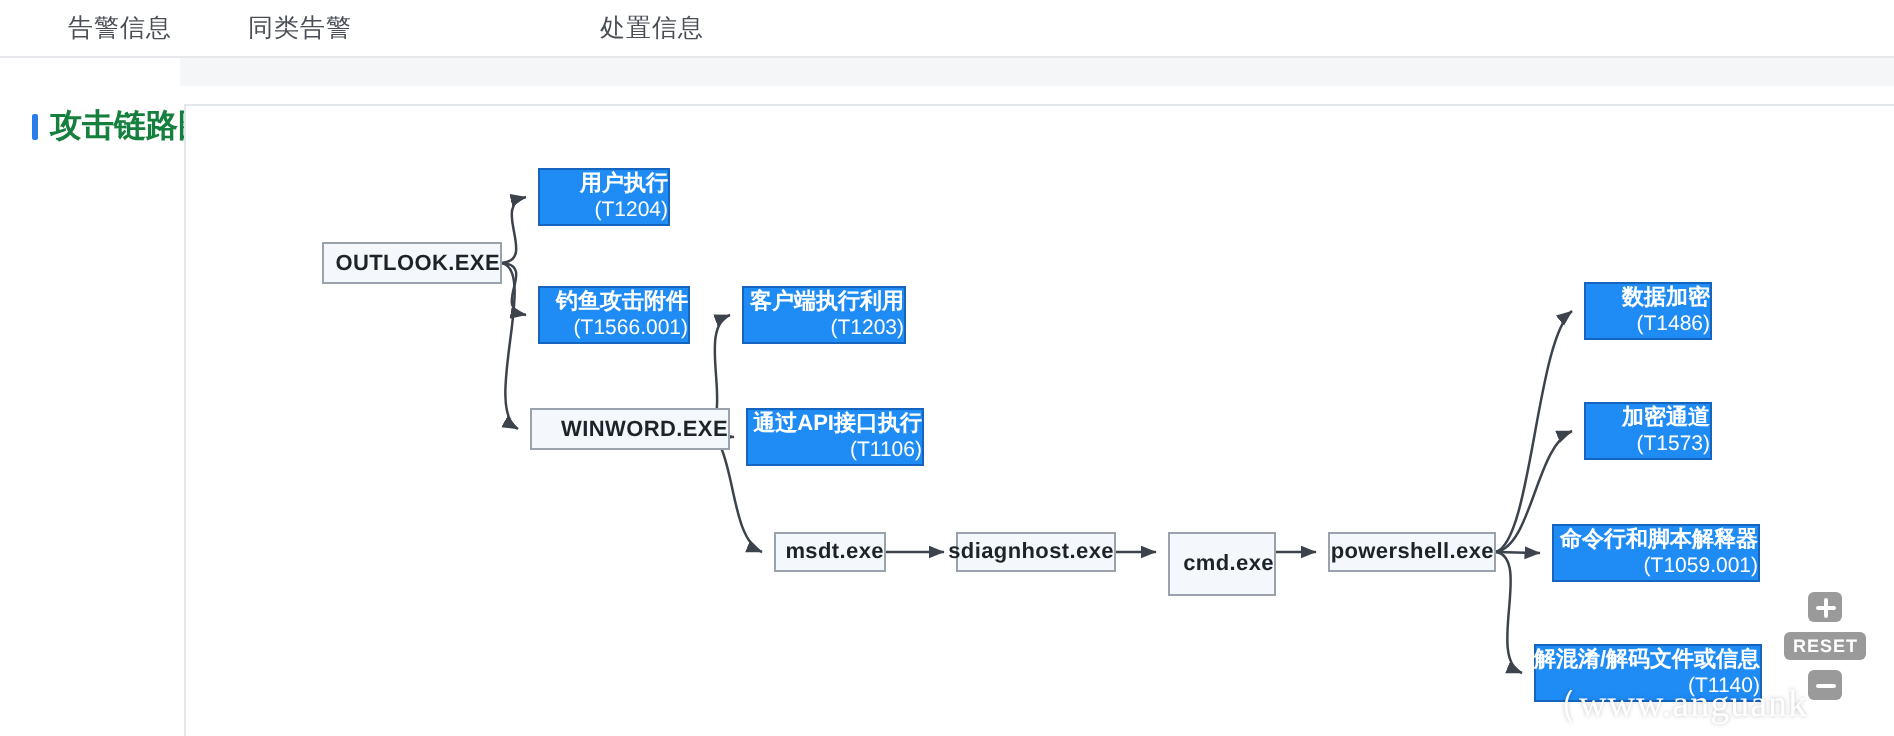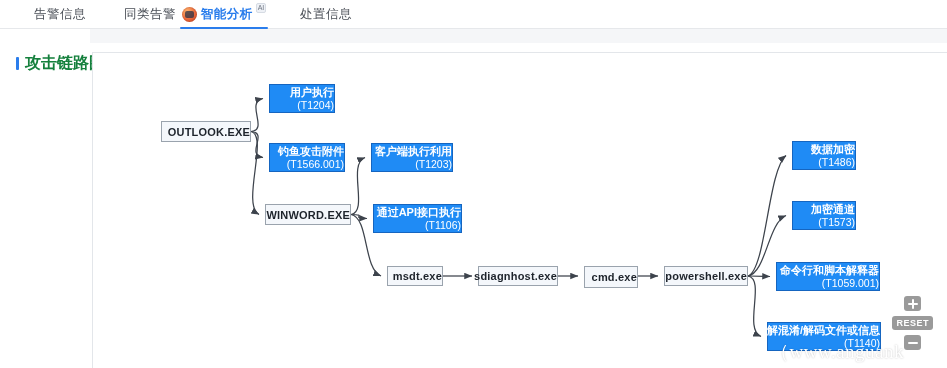--- a/index.html
+++ b/index.html
@@ -93,26 +93,20 @@
 </style>
 </head>
 <body>
 
 <div class="tabbar">
   <div class="tab" style="left:100px;width:100px;position:absolute;">
     <span class="tab-label">同类告警</span>
   </div>
   <div class="tab" style="left:10px;width:100px;position:absolute;">
     <span class="tab-label">告警信息</span>
-  </div>
-  <div class="tab active" style="left:172px;width:104px;position:absolute;">
-    <span class="ai-avatar"></span>
-    <span class="tab-label">智能分析</span>
-    <span class="ai-sup">AI</span>
-    <span class="tab-underline"></span>
   </div>
   <div class="tab" style="left:276px;width:100px;position:absolute;">
     <span class="tab-label">处置信息</span>
   </div>
 </div>
 
 <div class="subbar"></div>
 
 <div class="section-title">
   <span class="section-bar"></span>
@@ -147,38 +141,38 @@
         <span>OUTLOOK.EXE</span>
       </div>
       <div class="node tech" style="left: 176px; top: 31px; width: 66px; height: 29px;">
         <span>用户执行</span>
         <span class="l2">(T1204)</span>
       </div>
       <div class="node tech" style="left: 176px; top: 90px; width: 76px; height: 29px;">
         <span>钓鱼攻击附件</span>
         <span class="l2">(T1566.001)</span>
       </div>
-      <div class="node proc" style="left: 172px; top: 151px; width: 86px; height: 21px;">
+      <div class="node proc" style="left: 172px; top: 151px; width: 100px; height: 21px;">
         <span>WINWORD.EXE</span>
       </div>
       <div class="node tech" style="left: 278px; top: 90px; width: 82px; height: 29px;">
         <span>客户端执行利用</span>
         <span class="l2">(T1203)</span>
       </div>
       <div class="node tech" style="left: 280px; top: 151px; width: 89px; height: 29px;">
         <span>通过API接口执行</span>
         <span class="l2">(T1106)</span>
       </div>
       <div class="node proc" style="left: 294px; top: 213px; width: 56px; height: 20px;">
         <span>msdt.exe</span>
       </div>
       <div class="node proc" style="left: 385px; top: 213px; width: 80px; height: 20px;">
         <span>sdiagnhost.exe</span>
       </div>
-      <div class="node proc" style="left: 491px; top: 213px; width: 54px; height: 22px;">
+      <div class="node proc" style="left: 491px; top: 213px; width: 54px; height: 32px;">
         <span>cmd.exe</span>
       </div>
       <div class="node proc" style="left: 571px; top: 213px; width: 84px; height: 20px;">
         <span>powershell.exe</span>
       </div>
       <div class="node tech" style="left: 699px; top: 88px; width: 64px; height: 29px;">
         <span>数据加密</span>
         <span class="l2">(T1486)</span>
       </div>
       <div class="node tech" style="left: 699px; top: 148px; width: 64px; height: 29px;">

